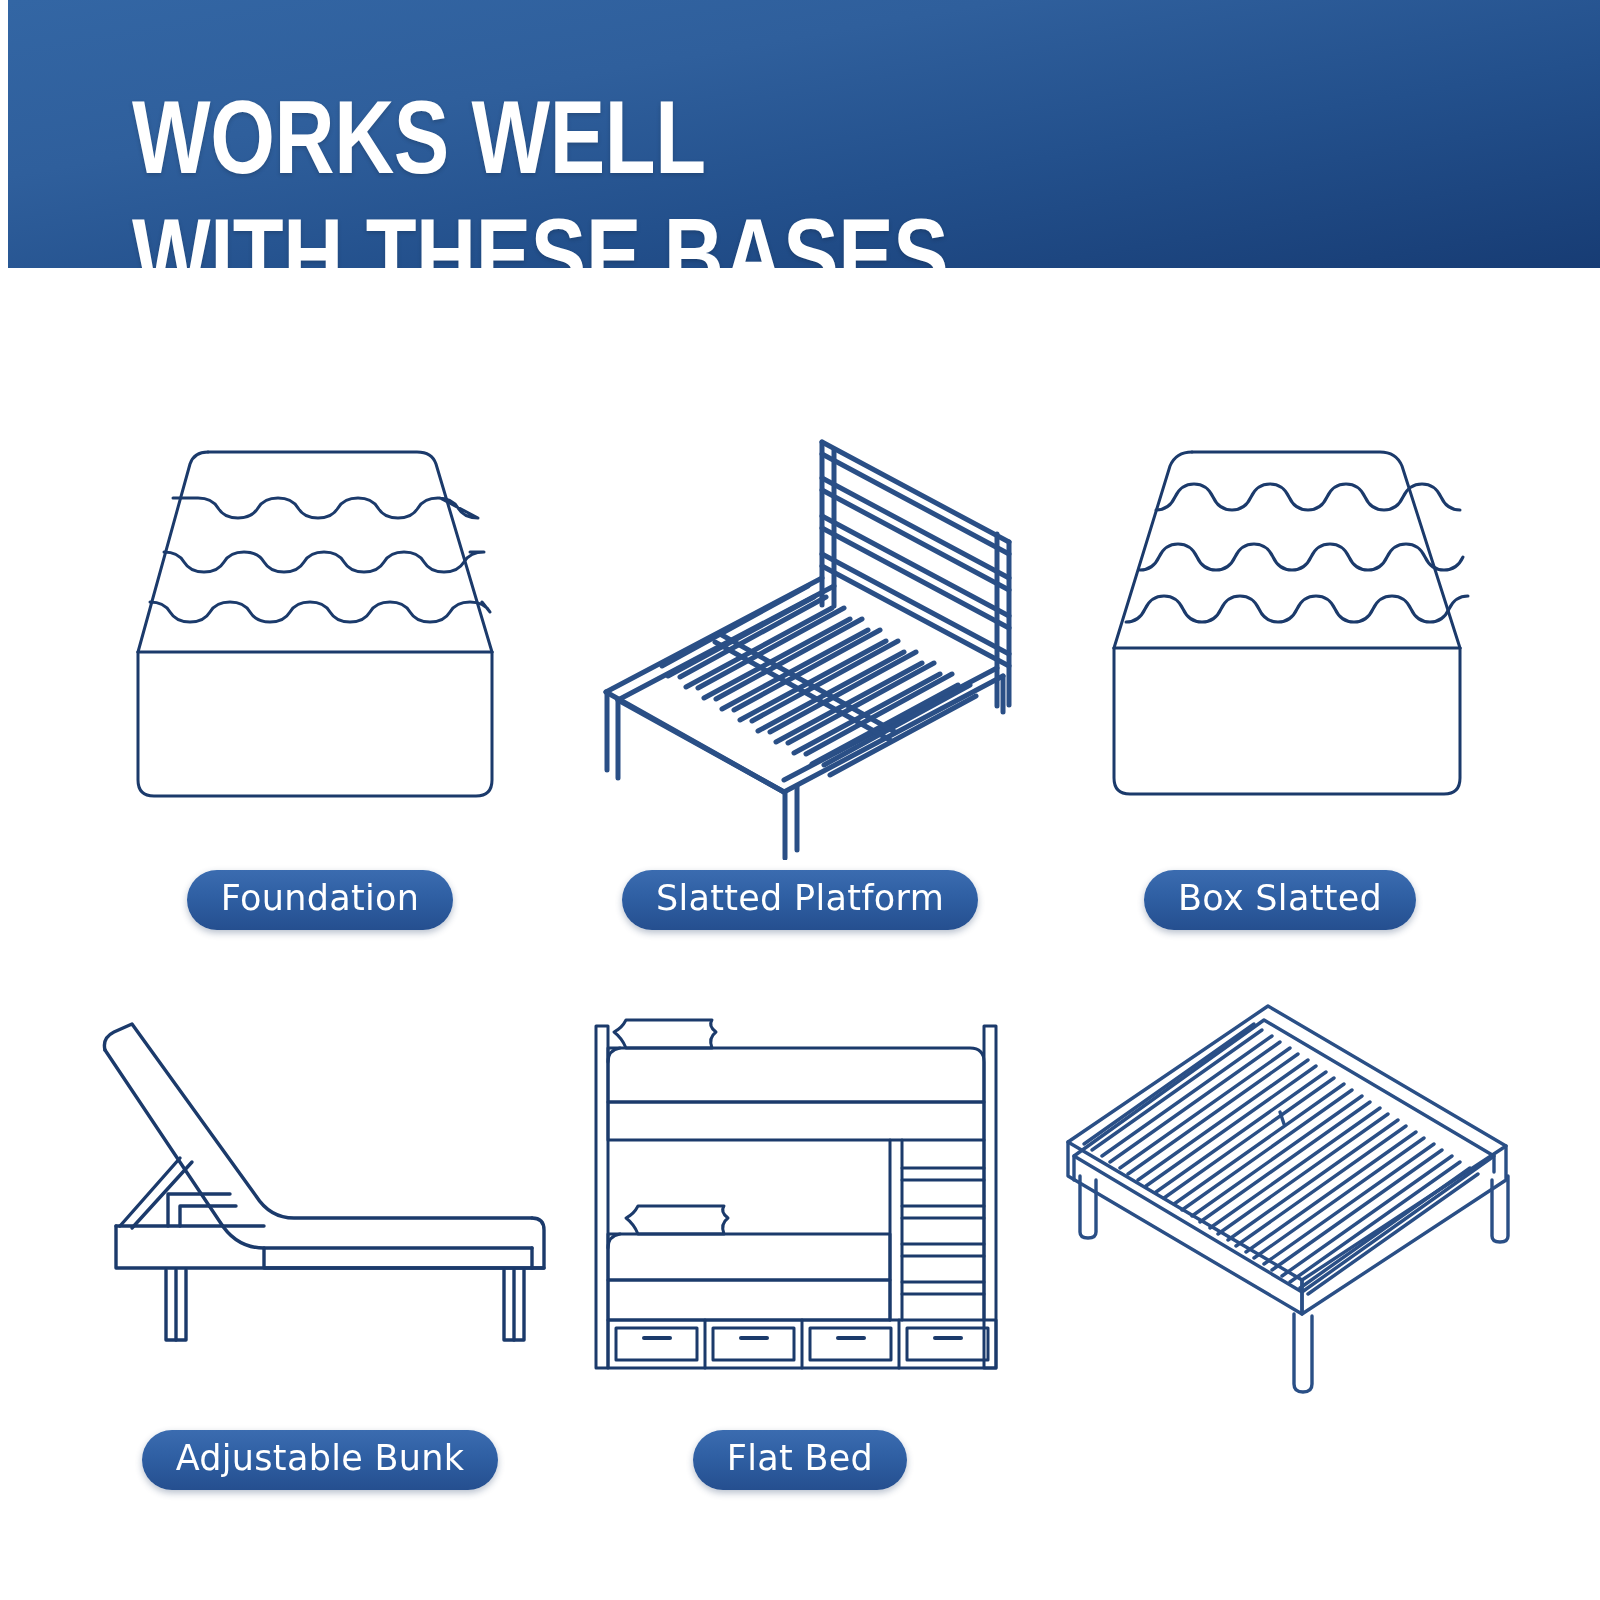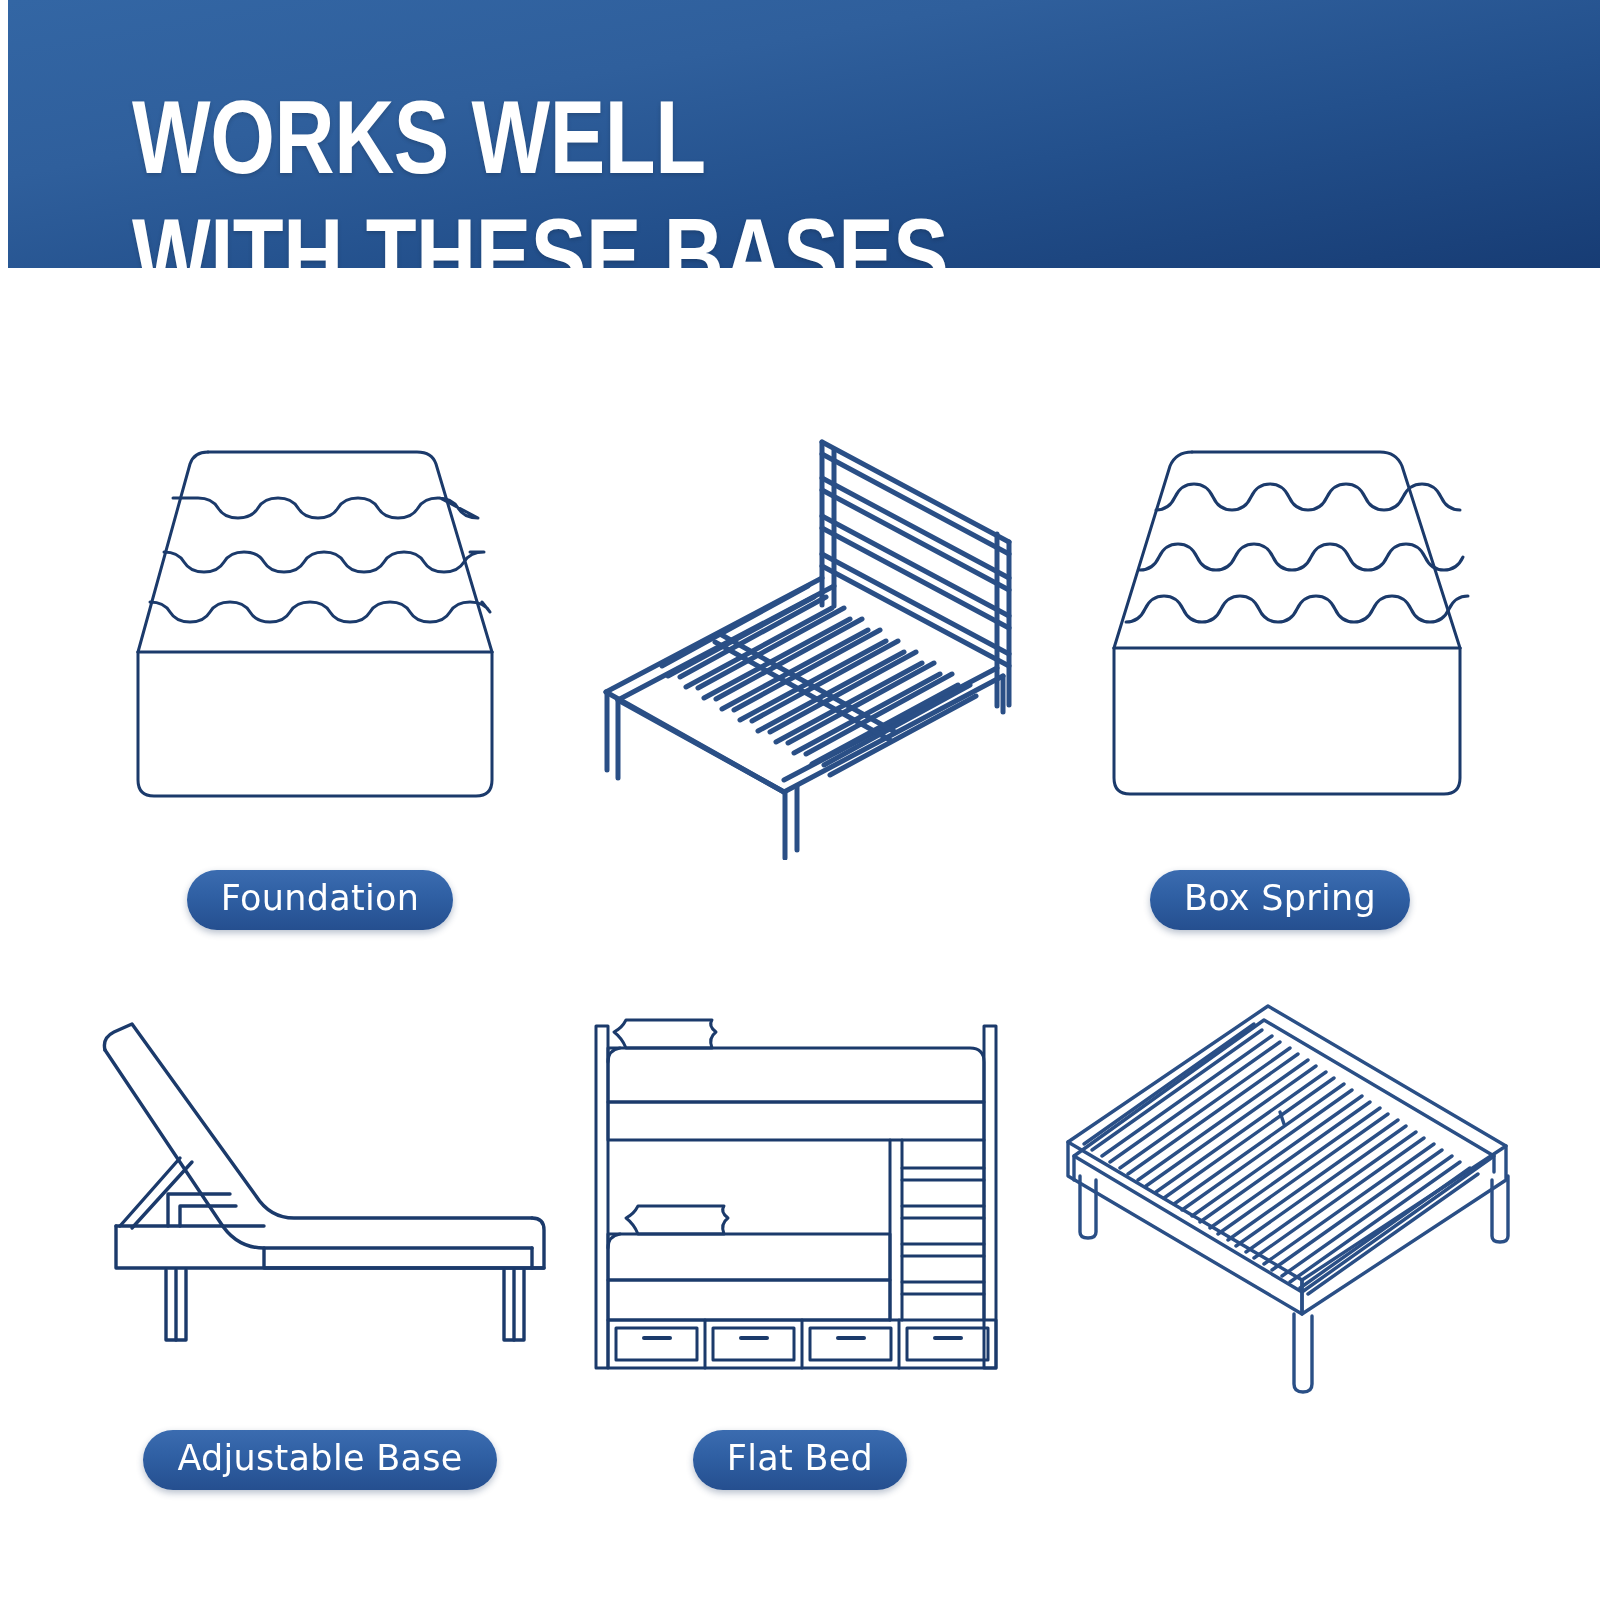--- a/index.html
+++ b/index.html
@@ -177,41 +177,44 @@
           <path d="M 392 254 L 246 334"></path>
             <path d="M 398 265 L 252 344"></path>
           <path d="M 410 265 L 264 345"></path>
             <path d="M 416 276 L 270 355"></path>
 
           <path d="M 155 222 L 330 320"></path>
           <path d="M 160 214 L 335 312"></path>
         </g>
       </svg>
     </div>
+    <div class="pill-wrap">
+      <span class="pill">Slatted Platform</span>
+    </div>
   </div>
 
   <div class="card card-r1 card-c3">
     <div class="art">
       <svg viewBox="0 0 480 440" xmlns="http://www.w3.org/2000/svg">
         <g fill="none" stroke="#1b3a6b" stroke-width="3" stroke-linecap="round" stroke-linejoin="round">
 
           <path d="M 152 32 L 340 32 Q 356 32 362 46 L 420 228"></path>
           <path d="M 152 32 Q 136 32 130 46 L 74 228"></path>
           <path d="M 74 228 L 420 228"></path>
 
           <path d="M 74 228 L 74 358 Q 74 374 90 374 L 404 374 Q 420 374 420 358 L 420 228"></path>
 
           <path d="M 116 90 q 13 0 19 -13 t 19 -13 t 19 13 t 19 13 t 19 -13 t 19 -13 t 19 13 t 19 13 t 19 -13 t 19 -13 t 19 13 t 19 13 t 19 -13 t 19 -13 t 19 13 t 19 13"></path>
           <path d="M 100 150 q 13 0 19 -13 t 19 -13 t 19 13 t 19 13 t 19 -13 t 19 -13 t 19 13 t 19 13 t 19 -13 t 19 -13 t 19 13 t 19 13 t 19 -13 t 19 -13 t 19 13 t 19 13 t 19 -13"></path>
           <path d="M 86 202 q 13 0 19 -13 t 19 -13 t 19 13 t 19 13 t 19 -13 t 19 -13 t 19 13 t 19 13 t 19 -13 t 19 -13 t 19 13 t 19 13 t 19 -13 t 19 -13 t 19 13 t 19 13 t 19 -13 t 19 -13"></path>
         </g>
       </svg>
     </div>
     <div class="pill-wrap">
-      <span class="pill">Box Spring</span>
+      <span class="pill">Box Slatted</span>
     </div>
   </div>
 
   <div class="card card-r2 card-c1">
     <div class="art">
       <svg viewBox="0 0 480 440" xmlns="http://www.w3.org/2000/svg">
         <g fill="none" stroke="#1b3a6b" stroke-width="3.4" stroke-linecap="round" stroke-linejoin="round">
 
           <path d="M 25 70 Q 22 58 34 52 L 52 44 L 176 216 Q 190 238 214 238 L 452 238"></path>
 
@@ -231,21 +234,21 @@
           <path d="M 100 246 L 100 226 L 156 226"></path>
 
           <path d="M 86 290 L 86 360 L 106 360 L 106 290"></path>
           <path d="M 96 290 L 96 360"></path>
           <path d="M 424 290 L 424 360 L 444 360 L 444 290"></path>
           <path d="M 434 290 L 434 360"></path>
         </g>
       </svg>
     </div>
     <div class="pill-wrap">
-      <span class="pill">Adjustable Base</span>
+      <span class="pill">Adjustable Bunk</span>
     </div>
   </div>
 
   <div class="card card-r2 card-c2">
     <div class="art">
       <svg viewBox="0 0 480 440" xmlns="http://www.w3.org/2000/svg">
         <g fill="none" stroke="#1b3a6b" stroke-width="3" stroke-linecap="round" stroke-linejoin="round">
 
           <path d="M 36 46 L 36 388 L 48 388 L 48 46 Z"></path>
 

